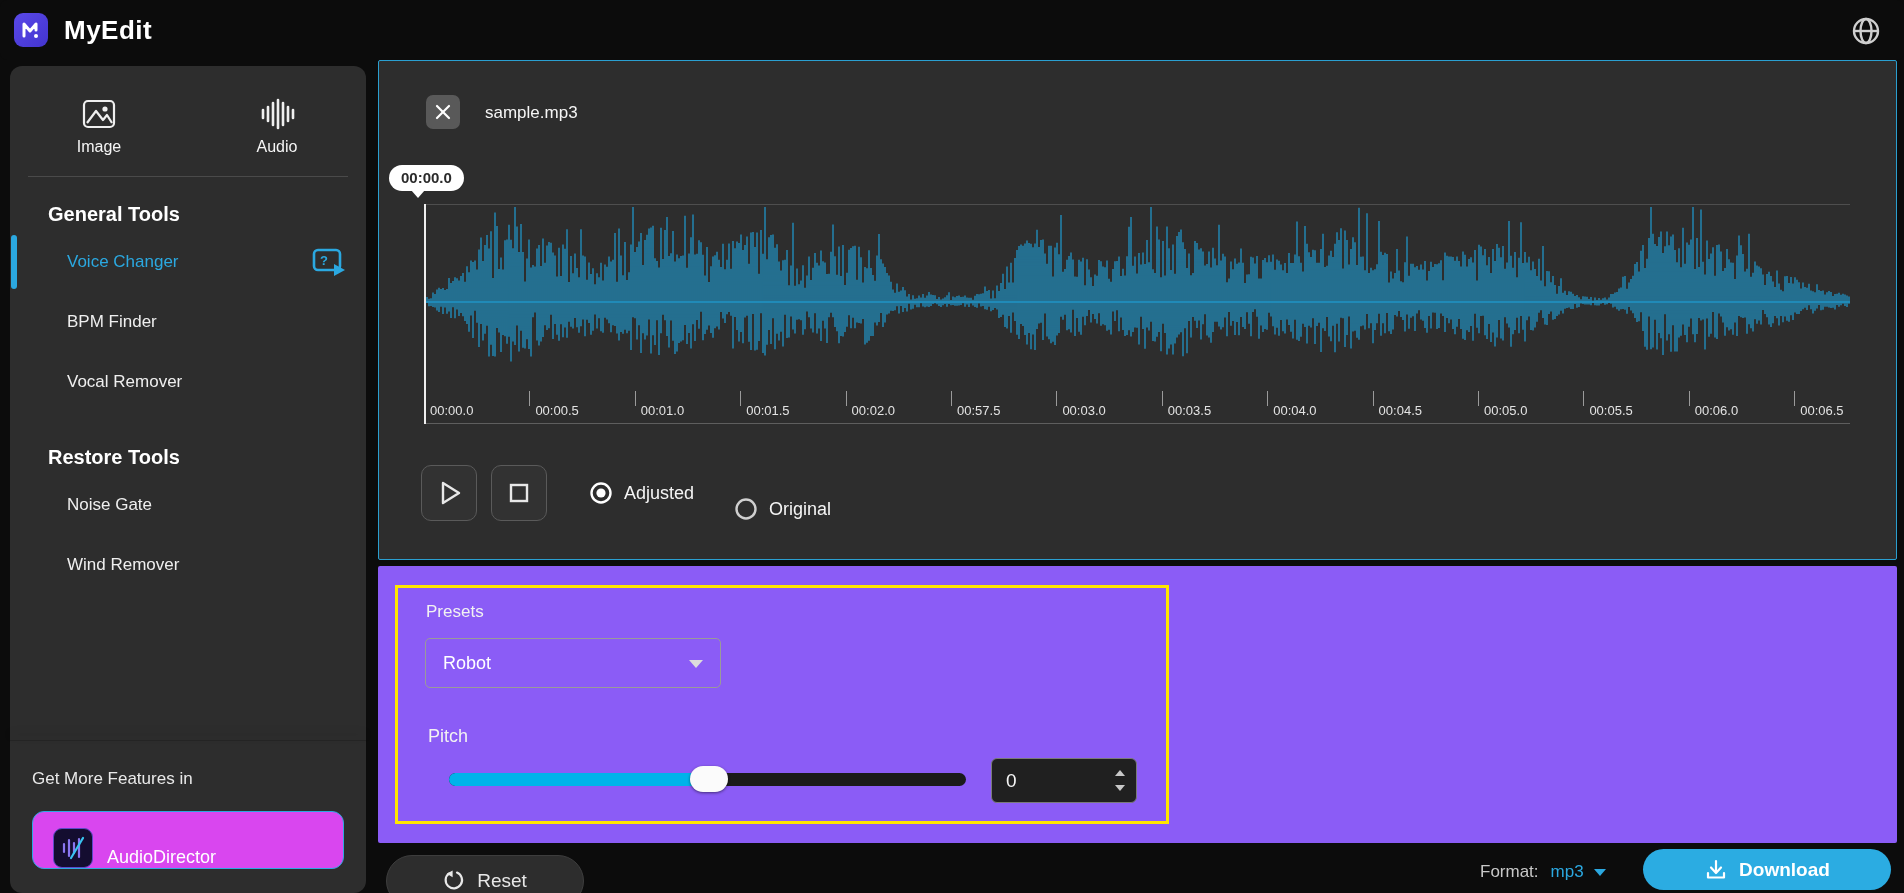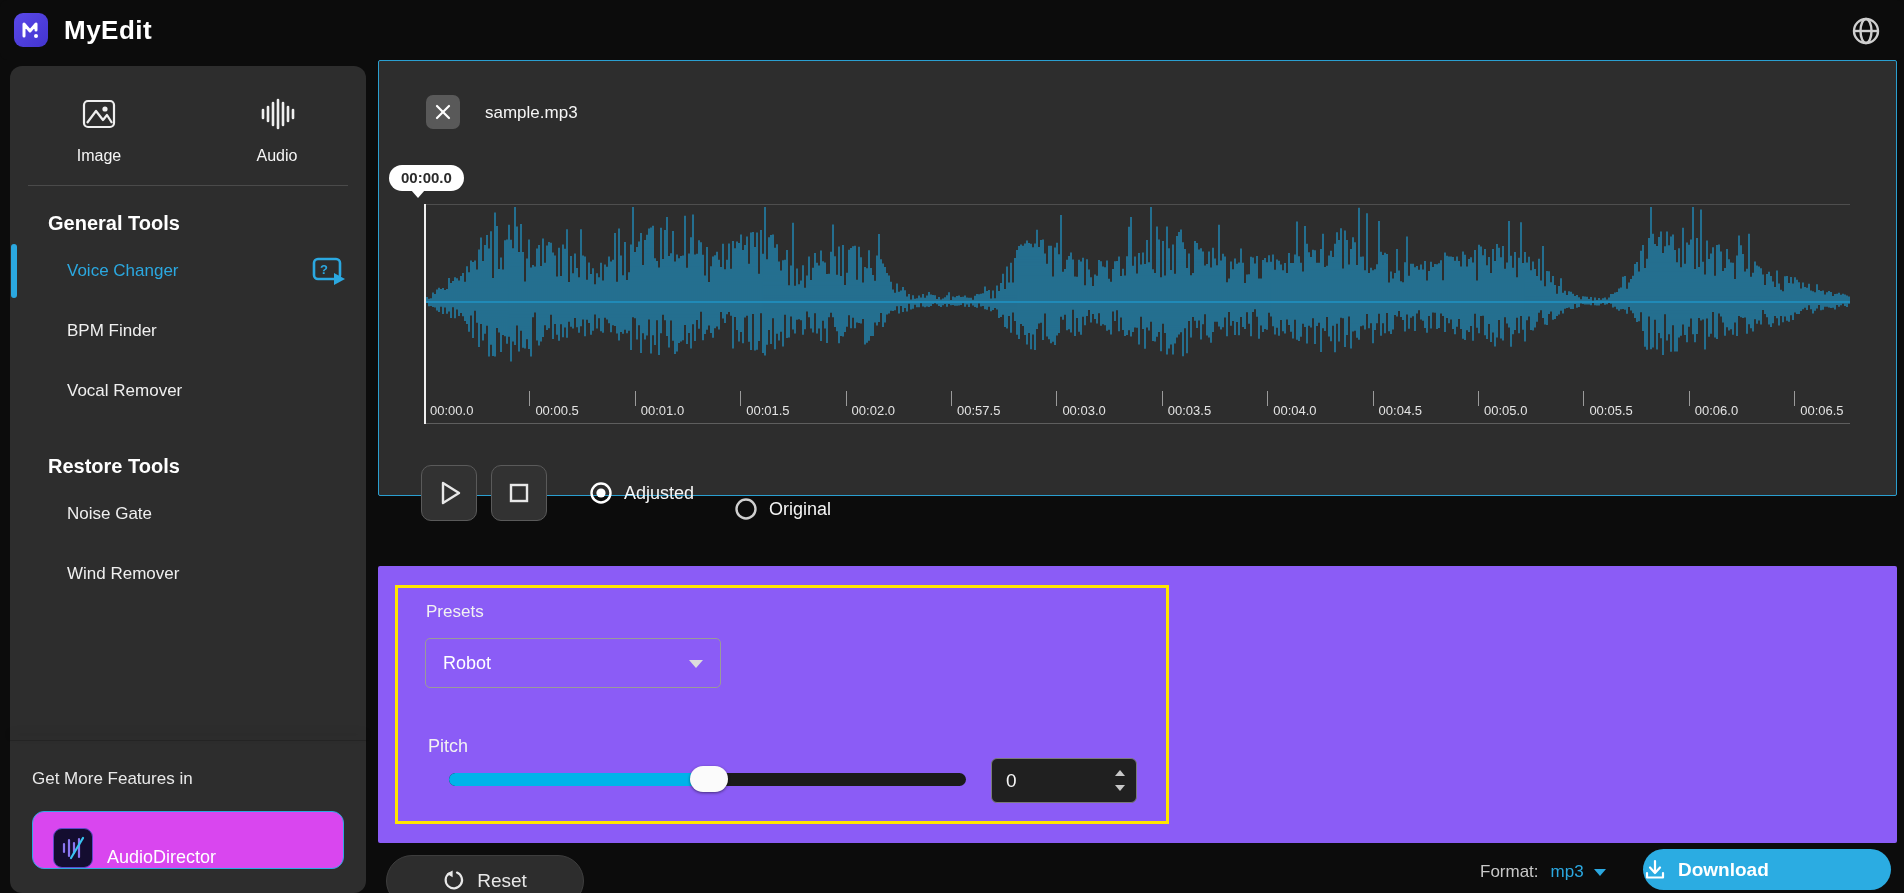--- a/index.html
+++ b/index.html
@@ -15,40 +15,40 @@
     display:flex; align-items:center; background:#0c0c0c; z-index:5;border-radius:7px; }
   .logo-badge { width:34px; height:34px; border-radius:9px; margin-left:14px;
     background:linear-gradient(135deg,#5a49e8 0%,#4334cf 100%);
     display:flex; align-items:center; justify-content:center; }
   .brand { margin-left:16px; font-size:26px; font-weight:bold; color:#ffffff; letter-spacing:0.5px; }
   .globe-btn { position:absolute; right:22px; top:15px; width:32px; height:32px; cursor:pointer; }
   
   .sidebar { position:absolute; left:10px; top:66px; width:356px; height:827px;
     background:#2d2d2d; border-radius:12px; }
   .side-tabs { display:flex; padding-top:32px; }
-  .side-tab { flex:1; display:flex; flex-direction:column; align-items:center; gap:17px; cursor:pointer; }
+  .side-tab { flex:1; display:flex; flex-direction:column; align-items:center; gap:8px; cursor:pointer; }
   .side-tab .tab-label { font-size:16px; color:#f5f5f5; }
   .side-divider { margin:20px 18px 0 18px; border-top:1px solid #4a4a4a; }
   .section-title { margin:26px 0 6px 38px; font-size:20px; font-weight:bold; color:#ffffff; }
   .nav-item { position:relative; height:60px; display:flex; align-items:center;
     padding-left:57px; font-size:17px; color:#efefef; cursor:pointer; }
   .nav-item.active { color:#2BA8E0; }
   .nav-item.active::before { content:""; position:absolute; left:1px; top:3px;
     width:6px; height:54px; background:#2BA8E0; border-radius:3px; }
   .tutorial-ico { position:absolute; right:16px; top:14px; }
   .promo { position:absolute; left:0; right:0; bottom:24px; }
   .promo-divider { border-top:1px solid #242424; box-shadow:0 -6px 8px rgba(0,0,0,0.25); margin-bottom:28px; }
   .promo-label { margin:0 0 22px 22px; font-size:17px; color:#e9e9e9; }
   .promo-box { margin:0 22px; height:58px; border:1px solid #2BA8E0; border-radius:12px;
     display:flex; align-items:flex-end; cursor:pointer; background:#d946ef; }
   .ad-icon { width:40px; height:40px; margin-left:20px; border-radius:9px;
     background:#140d30; border:1px solid #5c49c9; display:flex; align-items:center; justify-content:center; }
   .promo-app { margin-left:14px; font-size:18px; color:#ffffff; }
   
-  .main-panel { position:absolute; left:378px; top:60px; width:1519px; height:436px;
+  .main-panel { position:absolute; left:378px; top:60px; width:1519px; height:500px;
     background:#2d2d2d; border:1.5px solid #2a9fd0; border-radius:2px; }
   .close-btn { position:absolute; left:47px; top:34px; width:34px; height:34px;
     background:#595959; border-radius:7px; display:flex; align-items:center; justify-content:center;
     cursor:pointer; }
   .filename { position:absolute; left:106px; top:42px; font-size:17px; color:#f5f5f5; }
   .time-tooltip { position:absolute; left:10px; top:104px; background:#ffffff; color:#2b2b2b;
     font-size:15px; padding:4px 12px 5px 12px; border-radius:13px; font-weight:bold; }
   .time-tooltip .tip-pointer { position:absolute; left:22px; bottom:-7px; width:0; height:0;
     border-left:7px solid transparent; border-right:7px solid transparent; border-top:8px solid #ffffff; }
   .wave-region { position:absolute; left:45px; top:143px; width:1426px; height:185px;
@@ -72,21 +72,21 @@
   .adjust-panel { position:absolute; left:378px; top:566px; width:1519px; height:277px;
     background:#8b5cf6; border-radius:2px; }
   .highlight-box { position:absolute; left:17px; top:19px; width:774px; height:239px;
     border:3px solid #FFE600; }
   .presets-label { position:absolute; left:28px; top:14px; font-size:17px; color:#f2f2f2; }
   .preset-select { position:absolute; left:27px; top:50px; width:296px; height:50px;
     border:1px solid #9a9a9a; border-radius:5px; display:flex; align-items:center; cursor:pointer; }
   .preset-value { margin-left:17px; font-size:18px; color:#ffffff; }
   .select-caret { position:absolute; right:17px; top:21px; width:0; height:0;
     border-left:7px solid transparent; border-right:7px solid transparent; border-top:8px solid #dcdcdc; }
-  .pitch-label { position:absolute; left:30px; top:148px; font-size:18px; color:#f2f2f2; }
+  .pitch-label { position:absolute; left:30px; top:138px; font-size:18px; color:#f2f2f2; }
   .slider { position:absolute; left:51px; top:185px; width:517px; height:13px;
     background:#1b1b1b; border-radius:7px; cursor:pointer; }
   .slider-fill { position:absolute; left:0; top:0; height:13px; background:#00B3EA; border-radius:7px; }
   .slider-thumb { position:absolute; top:-7px; width:38px; height:26px; background:#fbfbfb;
     border-radius:13px; box-shadow:0 1px 3px rgba(0,0,0,0.5); cursor:grab; }
   .pitch-input-wrap { position:absolute; left:593px; top:170px; width:146px; height:45px;
     background:#202020; border:1px solid #7a7a7a; border-radius:6px; }
   .pitch-input { position:absolute; left:0; top:0; width:100%; height:100%; background:transparent;
     border:none; outline:none; color:#f5f5f5; font-size:19px; padding-left:14px;
     font-family:"Liberation Sans", sans-serif; }
@@ -100,21 +100,21 @@
   .reset-btn { position:absolute; left:386px; top:855px; width:198px; height:52px;
     background:#2d2d2d; border:1px solid #3d3d3d; border-radius:26px;
     display:flex; align-items:center; justify-content:center; gap:12px; cursor:pointer; }
   .reset-label { font-size:19px; color:#e8e8e8; }
   .format-wrap { position:absolute; left:1480px; top:862px; display:flex; align-items:center; }
   .format-label { font-size:17px; color:#c8c8c8; }
   .format-value { margin-left:12px; font-size:17px; color:#2BA8E0; cursor:pointer; }
   .format-caret { margin-left:10px; width:0; height:0; border-left:6px solid transparent;
     border-right:6px solid transparent; border-top:7px solid #2BA8E0; cursor:pointer; }
   .download-btn { position:absolute; left:1643px; top:849px; width:248px; height:41px;
-    background:#2BACE2; border-radius:21px; display:flex; align-items:center; 
+    background:#2BACE2; border-radius:21px; display:flex; align-items:center; justify-content:center;
     gap:11px; cursor:pointer; }
   .download-label { font-size:19px; font-weight:bold; color:#ffffff; }
   svg { display:block; }
 </style>
 </head>
 <body>
 
 <div class="header">
   <div class="logo-badge">
     <svg width="24" height="24" viewBox="0 0 24 24">

